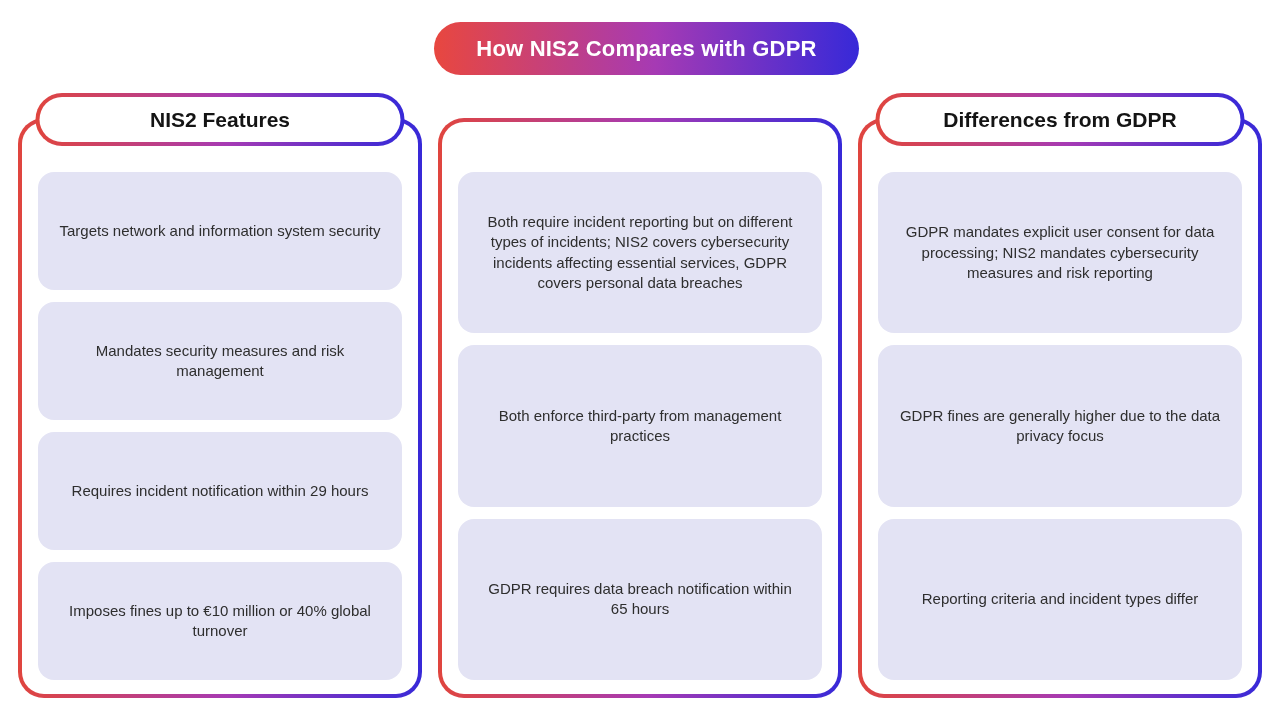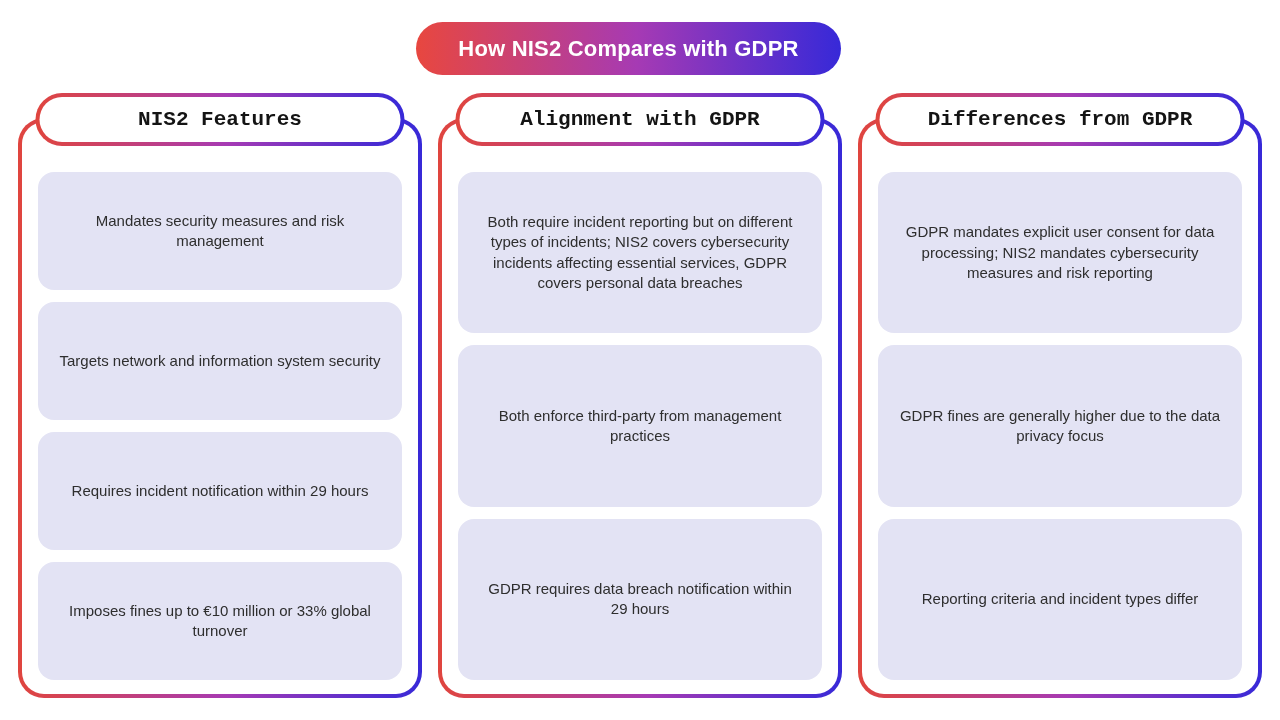--- a/index.html
+++ b/index.html
@@ -7,21 +7,21 @@
   body {
     position: relative;
     background: #ffffff;
     font-family: "Liberation Sans", sans-serif;
     overflow: hidden;
   }
 
   
   .title-pill {
     position: absolute;
-    left: 416px; top: 22px;
+    left: 434px; top: 22px;
     width: 425px; height: 53px;
     border-radius: 27px;
     background: linear-gradient(90deg, #e8473f 0%, #a63ab4 52%, #3729d8 100%);
     display: flex; align-items: center; justify-content: center;
     color: #ffffff;
     font-size: 22px;
     font-weight: 600;
     letter-spacing: 0.2px;
   }
 
@@ -66,21 +66,20 @@
 
   
   .header-pill {
     position: absolute;
     left: 50%; top: -25px;
     transform: translateX(-50%);
     width: 369px; height: 53px;
     border-radius: 27px;
     background: linear-gradient(90deg, #e0453e 0%, #a63ab4 52%, #3729d8 100%);
     padding: 4px;
-    font-family: Liberation Mono, monospace;
   }
   .header-pill-inner {
     width: 100%; height: 100%;
     background: #ffffff;
     border-radius: 23px;
     display: flex; align-items: center; justify-content: center;
     color: #141414;
     font-size: 21px;
     font-weight: 600;
   }
@@ -88,41 +87,38 @@
 </head>
 <body>
 
 <div class="title-pill">
   <span>How NIS2 Compares with GDPR</span>
 </div>
 
 <section class="column col-0">
   <div class="column-frame">
     <div class="column-body">
+      <div class="card">Targets network and information system security</div>
       <div class="card">Mandates security measures and risk management</div>
-      <div class="card">Targets network and information system security</div>
       <div class="card">Requires incident notification within 29 hours</div>
-      <div class="card">Imposes fines up to €10 million or 33% global turnover</div>
+      <div class="card">Imposes fines up to €10 million or 40% global turnover</div>
     </div>
   </div>
   <div class="header-pill">
     <div class="header-pill-inner">NIS2 Features</div>
   </div>
 </section>
 
 <section class="column col-1">
   <div class="column-frame">
     <div class="column-body">
       <div class="card">Both require incident reporting but on different types of incidents; NIS2 covers cybersecurity incidents affecting essential services, GDPR covers personal data breaches</div>
       <div class="card">Both enforce third-party from management practices</div>
-      <div class="card">GDPR requires data breach notification within 29 hours</div>
+      <div class="card">GDPR requires data breach notification within 65 hours</div>
     </div>
-  </div>
-  <div class="header-pill">
-    <div class="header-pill-inner">Alignment with GDPR</div>
   </div>
 </section>
 
 <section class="column col-2">
   <div class="column-frame">
     <div class="column-body">
       <div class="card">GDPR mandates explicit user consent for data processing; NIS2 mandates cybersecurity measures and risk reporting</div>
       <div class="card">GDPR fines are generally higher due to the data privacy focus</div>
       <div class="card">Reporting criteria and incident types differ</div>
     </div>

